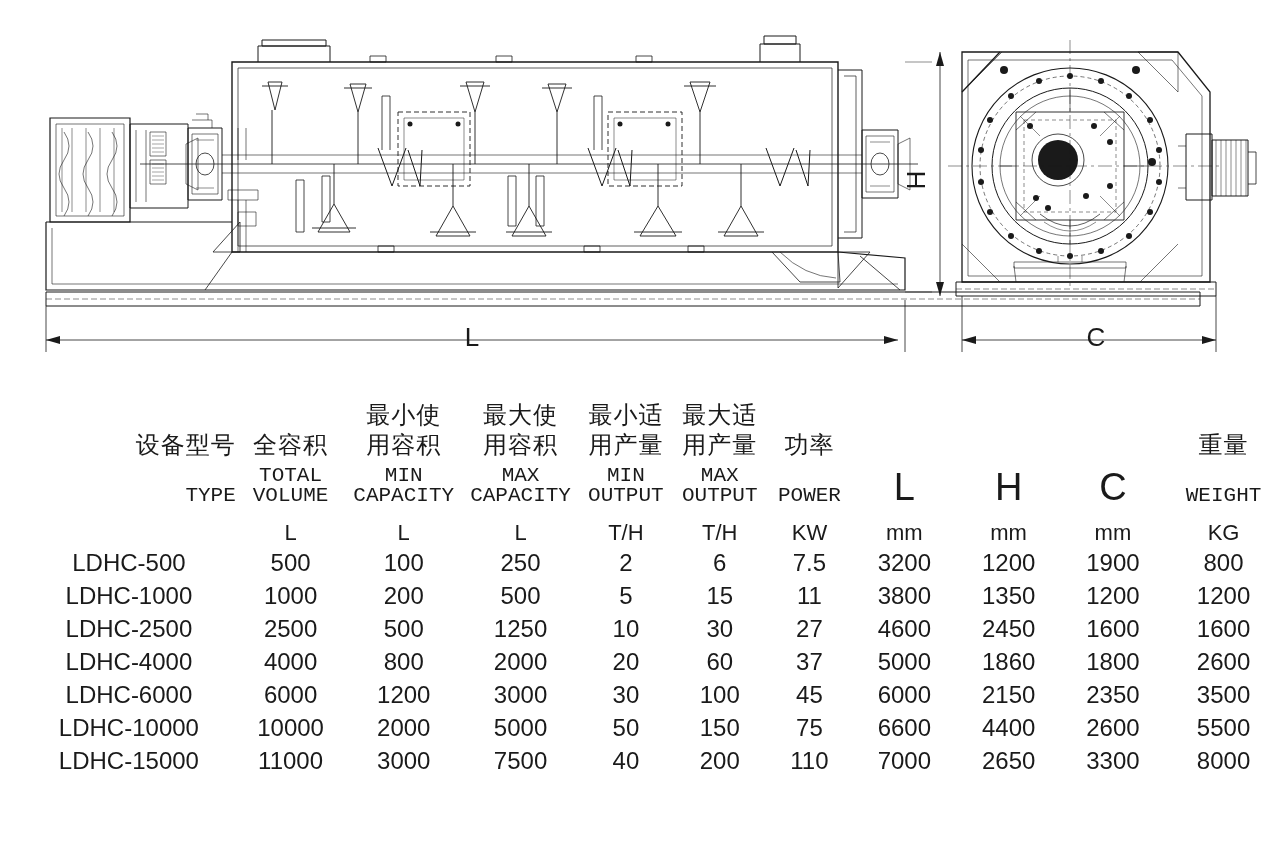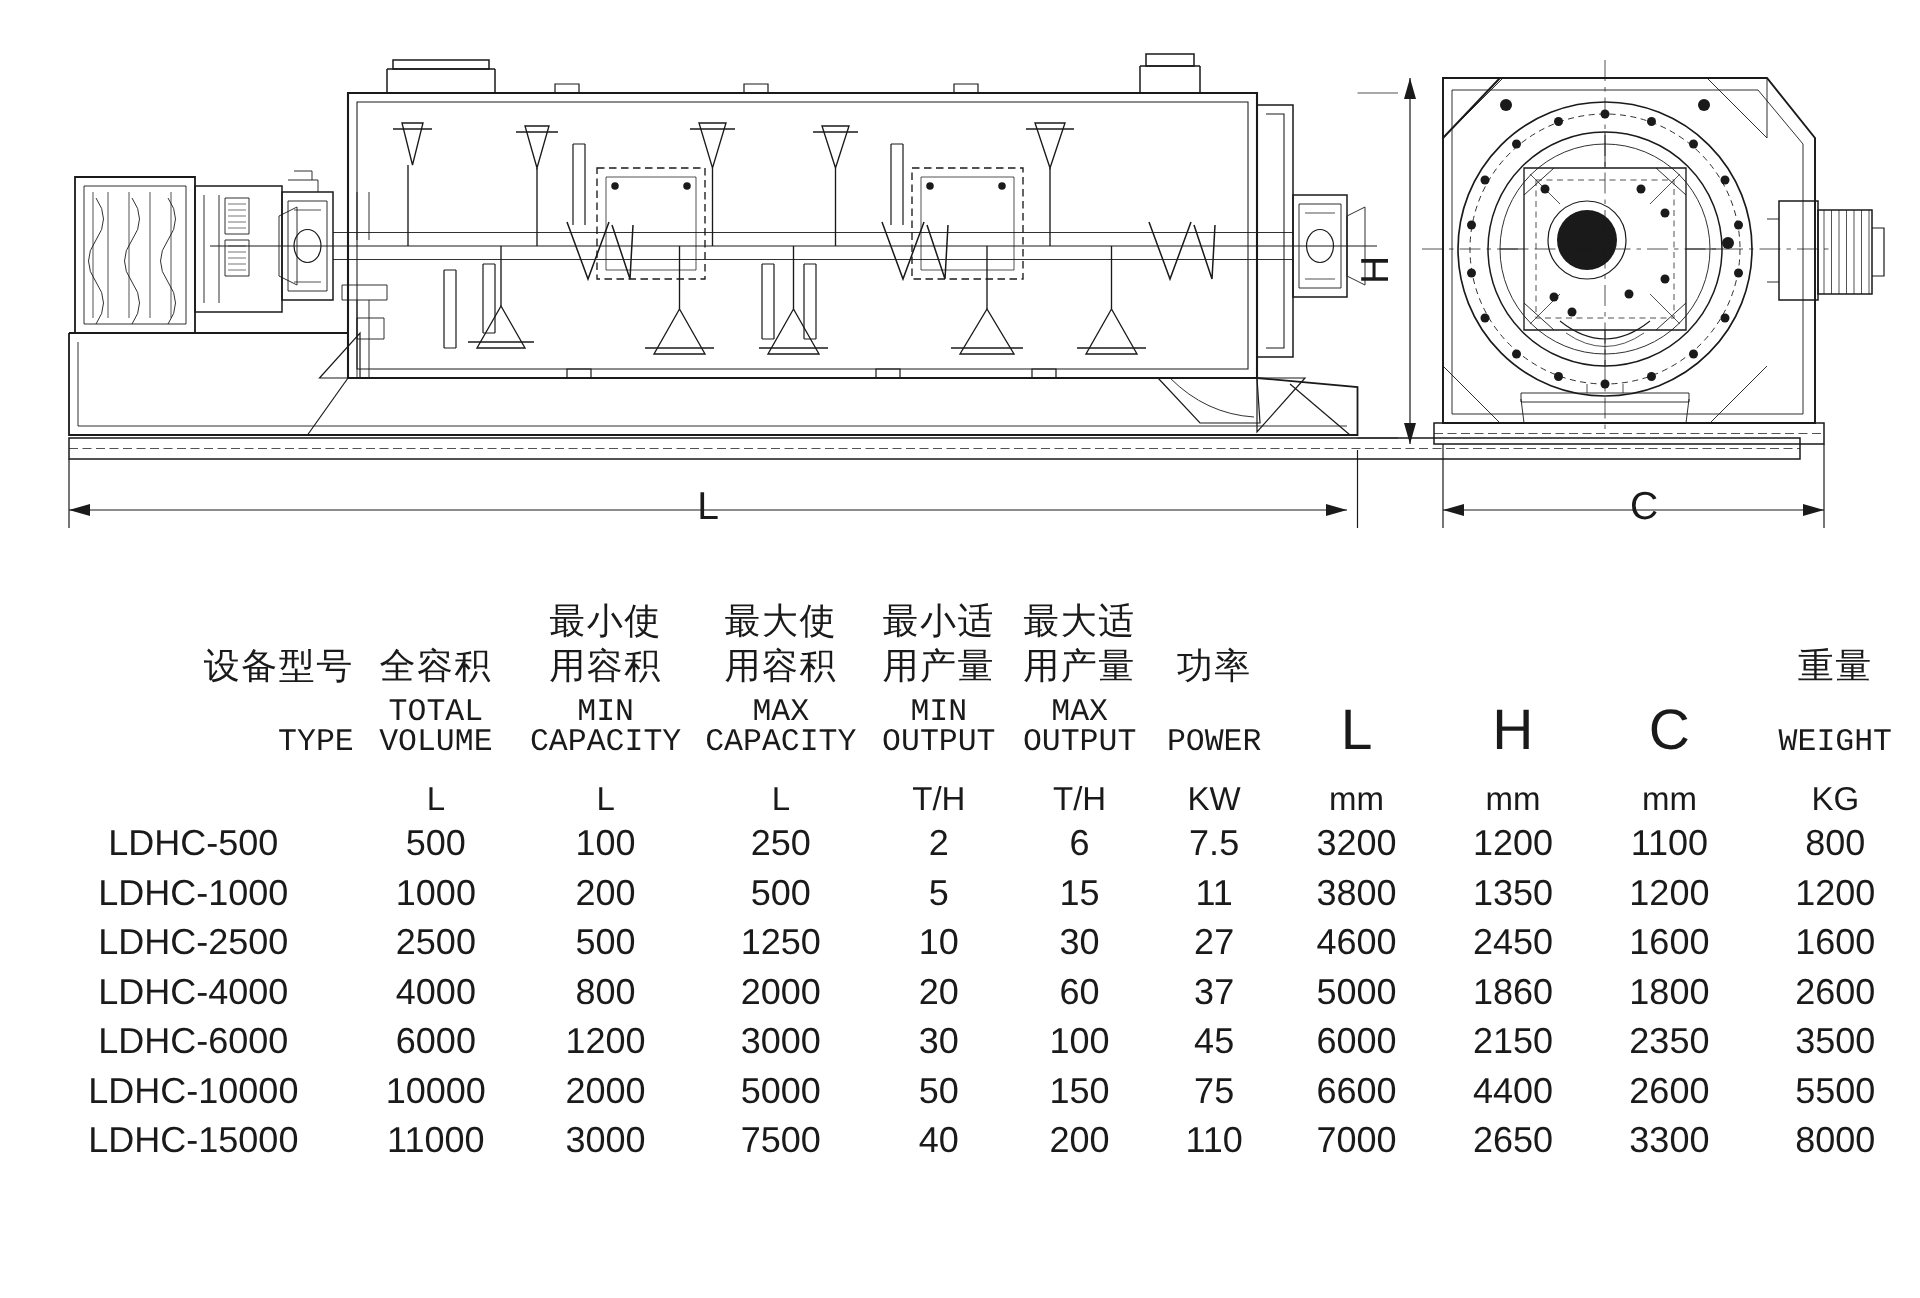--- a/index.html
+++ b/index.html
@@ -460,21 +460,21 @@
         <tr>
           <td class="cell left-type">LDHC-500</td>
           <td class="cell">500</td>
           <td class="cell">100</td>
           <td class="cell">250</td>
           <td class="cell">2</td>
           <td class="cell">6</td>
           <td class="cell">7.5</td>
           <td class="cell">3200</td>
           <td class="cell">1200</td>
-          <td class="cell">1100</td>
+          <td class="cell">1900</td>
           <td class="cell">800</td>
         </tr>
         <tr>
           <td class="cell left-type">LDHC-1000</td>
           <td class="cell">1000</td>
           <td class="cell">200</td>
           <td class="cell">500</td>
           <td class="cell">5</td>
           <td class="cell">15</td>
           <td class="cell">11</td>

